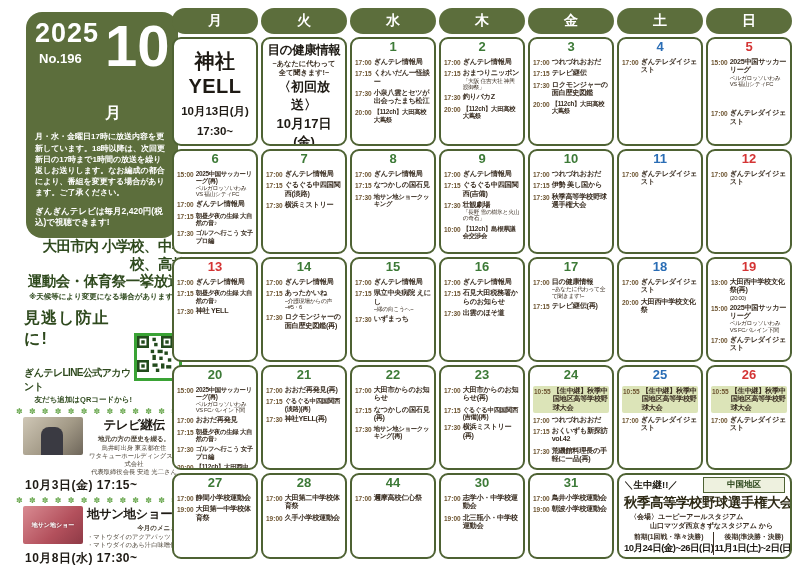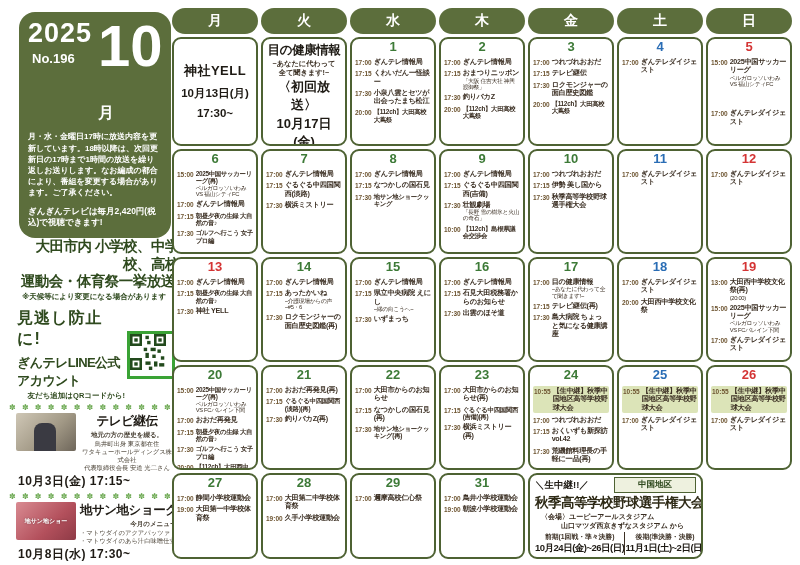--- a/index.html
+++ b/index.html
@@ -3,40 +3,40 @@
 <meta charset="utf-8">
 <style>
   html,body{margin:0;padding:0;}
   body{
     width:800px;height:565px;overflow:hidden;position:relative;
     background:#ffffff;
     font-family:"Liberation Sans","DejaVu Sans",sans-serif;
     color:#362c20;
   }
   
-  .sidebar{position:absolute;left:9px;top:0;width:170px;height:565px;}
+  .sidebar{position:absolute;left:16px;top:0;width:170px;height:565px;}
   .green-box{
     margin:12px 8px 0 10px;background:#5c6e3c;border-radius:16px;
     color:#fff;padding:8px 9px 9px 9px;
   }
   .gb-head{display:flex;align-items:flex-start;}
   .gb-left{display:flex;flex-direction:column;}
   .gb-year{font-size:27px;font-weight:bold;line-height:1;letter-spacing:1px;}
   .gb-issue{font-size:13px;font-weight:bold;margin-top:4px;margin-left:4px;}
   .gb-month{font-size:58px;font-weight:bold;line-height:.9;margin-left:6px;}
   .gb-month-suffix{font-size:16px;font-weight:bold;}
   .gb-notice{font-size:8px;line-height:1.4;margin-top:7px;font-weight:bold;}
   .gb-notice2{font-size:8.5px;line-height:1.4;margin-top:7px;font-weight:bold;}
   .feature{margin-top:0;text-align:right;color:#2f4a1e;font-weight:bold;
            font-size:14.5px;line-height:1.2;letter-spacing:-.5px;}
   .feature-note{font-size:7.5px;color:#2f4a1e;text-align:center;font-weight:bold;margin-top:2px;}
   .line-block{display:flex;align-items:center;margin:6px 4px 0 8px;}
   .line-txt{flex:1;}
   .line-title{font-size:16px;font-weight:bold;color:#2f4a1e;letter-spacing:1px;}
-  .line-sub{font-size:13px;font-weight:bold;color:#2f4a1e;margin-top:4px;letter-spacing:-.6px;}
+  .line-sub{font-size:10px;font-weight:bold;color:#2f4a1e;margin-top:16px;letter-spacing:-.6px;}
   .line-note{font-size:7.5px;font-weight:bold;color:#2f4a1e;text-align:right;margin-top:1px;}
   .qr{width:42px;height:42px;border:3px solid #3aa335;background:#fff;flex:0 0 auto;margin-left:2px;}
   .sep{color:#69a74e;font-size:8px;letter-spacing:2px;text-align:center;
        white-space:nowrap;overflow:hidden;margin:2px 0 1px 0;}
   .promo{margin:0 5px 0 7px;}
   .promo-top{display:flex;}
   .thumb{width:60px;height:38px;flex:0 0 auto;border-radius:2px;position:relative;
          display:flex;align-items:center;justify-content:center;overflow:hidden;}
   .thumb.photo-man{background:linear-gradient(135deg,#cfc7b6 0%,#a39a87 55%,#6e665a 100%);}
   .thumb.photo-man::after{content:"";position:absolute;left:18px;top:10px;width:22px;height:28px;
@@ -67,21 +67,21 @@
   .prog.gap{margin-top:22px;}
   .prog .time{font-size:6.5px;color:#6d5430;font-weight:bold;margin-right:2px;
               white-space:nowrap;padding-top:1px;}
   .ptxt{flex:1;min-width:0;}
   .ptitle{font-size:7.2px;font-weight:bold;color:#3b2f23;line-height:1.15;letter-spacing:-.3px;}
   .prog.small .ptitle{font-size:6.4px;}
   .psub{font-size:5.8px;color:#3b2f23;line-height:1.1;letter-spacing:-.3px;}
   .prog.live{background:#dce4b8;border-radius:2px;padding:1px 1px;}
   
   .promo-cell{text-align:center;}
-  .pc-title{font-size:13px;font-weight:bold;color:#1e1a14;margin-top:22px;letter-spacing:.5px;}
+  .pc-title{font-size:20px;font-weight:bold;color:#1e1a14;margin-top:8px;letter-spacing:.5px;}
   .promo-cell.dense .pc-title{margin-top:2px;font-size:12.5px;letter-spacing:-.5px;}
   .pc-subtitle{font-size:7.2px;font-weight:bold;color:#3b2f23;white-space:pre-line;line-height:1.25;}
   .pc-line{font-size:11.5px;font-weight:bold;color:#1e1a14;margin-top:6px;}
   .promo-cell.dense .pc-line{font-size:13px;margin-top:1px;}
   .pc-note{font-size:6px;font-weight:bold;color:#3b2f23;margin-top:2px;letter-spacing:-.3px;}
   
   .tournament{grid-column:span 2;border:2px solid #4e6233;border-radius:9px;
               background:#fff;padding:2px 5px;overflow:hidden;}
   .t-head{display:flex;justify-content:space-between;align-items:center;}
   .t-live{font-size:9.5px;font-weight:bold;color:#1e1a14;}
@@ -550,26 +550,20 @@
             <div class="ptitle">目の健康情報</div>
             <div class="psub">~あなたに代わって全て聞きます!~</div>
           </div>
         </div>
         <div class="prog">
           <span class="time">17:15</span>
           <div class="ptxt">
             <div class="ptitle">テレビ継伝(再)</div>
           </div>
         </div>
-        <div class="prog">
-          <span class="time">17:30</span>
-          <div class="ptxt">
-            <div class="ptitle">島大病院 ちょっと気になる健康講座</div>
-          </div>
-        </div>
       </div>
       <div class="cell">
         <div class="date-num blue">18</div>
         <div class="prog">
           <span class="time">17:00</span>
           <div class="ptxt">
             <div class="ptitle">ぎんテレダイジェスト</div>
           </div>
         </div>
         <div class="prog">
@@ -646,21 +640,21 @@
         </div>
         <div class="prog small">
           <span class="time">17:15</span>
           <div class="ptxt">
             <div class="ptitle">ぐるぐる中四国関西(淡路)(再)</div>
           </div>
         </div>
         <div class="prog">
           <span class="time">17:30</span>
           <div class="ptxt">
-            <div class="ptitle">釣りバカZ(再)</div>
+            <div class="ptitle">神社YELL(再)</div>
           </div>
         </div>
       </div>
       <div class="cell">
         <div class="date-num green">22</div>
         <div class="prog">
           <span class="time">17:00</span>
           <div class="ptxt">
             <div class="ptitle">大田市からのお知らせ</div>
           </div>
@@ -780,25 +774,40 @@
           </div>
         </div>
         <div class="prog">
           <span class="time">19:00</span>
           <div class="ptxt">
             <div class="ptitle">久手小学校運動会</div>
           </div>
         </div>
       </div>
       <div class="cell">
-        <div class="date-num green">29</div>
+        <div class="date-num green">44</div>
         <div class="prog">
           <span class="time">17:00</span>
           <div class="ptxt">
             <div class="ptitle">邇摩高校仁心祭</div>
+          </div>
+        </div>
+      </div>
+      <div class="cell">
+        <div class="date-num green">30</div>
+        <div class="prog">
+          <span class="time">17:00</span>
+          <div class="ptxt">
+            <div class="ptitle">志学小・中学校運動会</div>
+          </div>
+        </div>
+        <div class="prog">
+          <span class="time">19:00</span>
+          <div class="ptxt">
+            <div class="ptitle">北三瓶小・中学校運動会</div>
           </div>
         </div>
       </div>
       <div class="cell">
         <div class="date-num green">31</div>
         <div class="prog">
           <span class="time">17:00</span>
           <div class="ptxt">
             <div class="ptitle">鳥井小学校運動会</div>
           </div>

